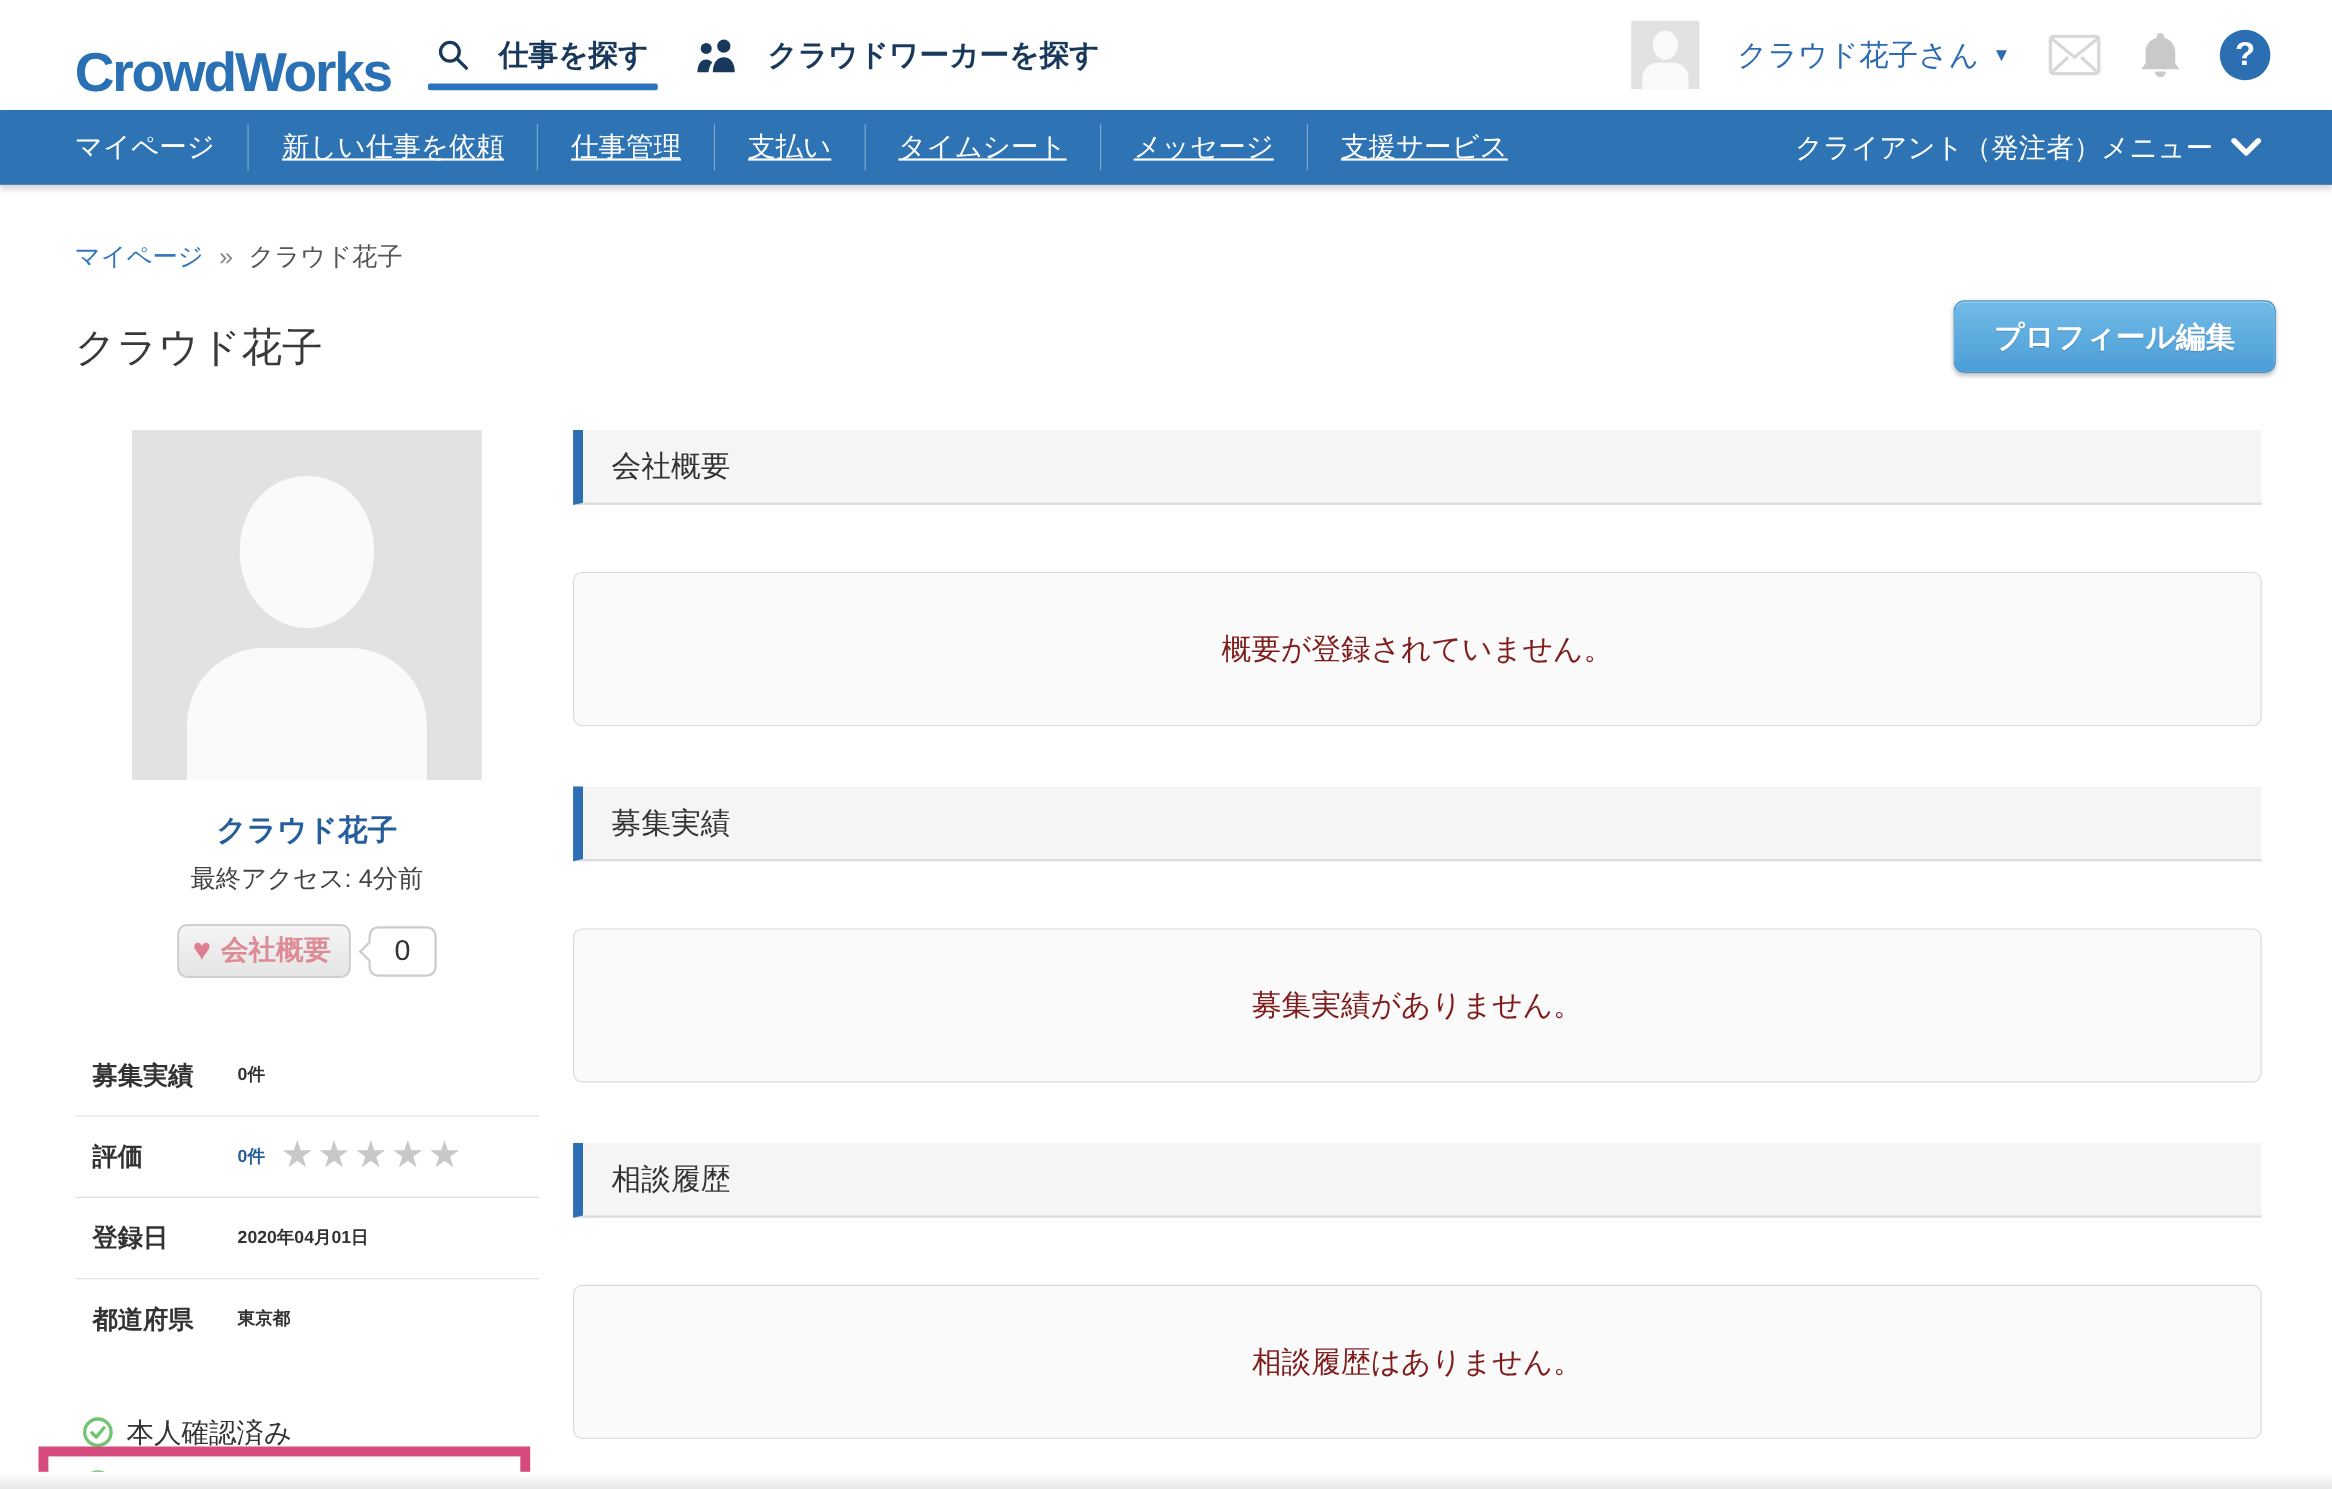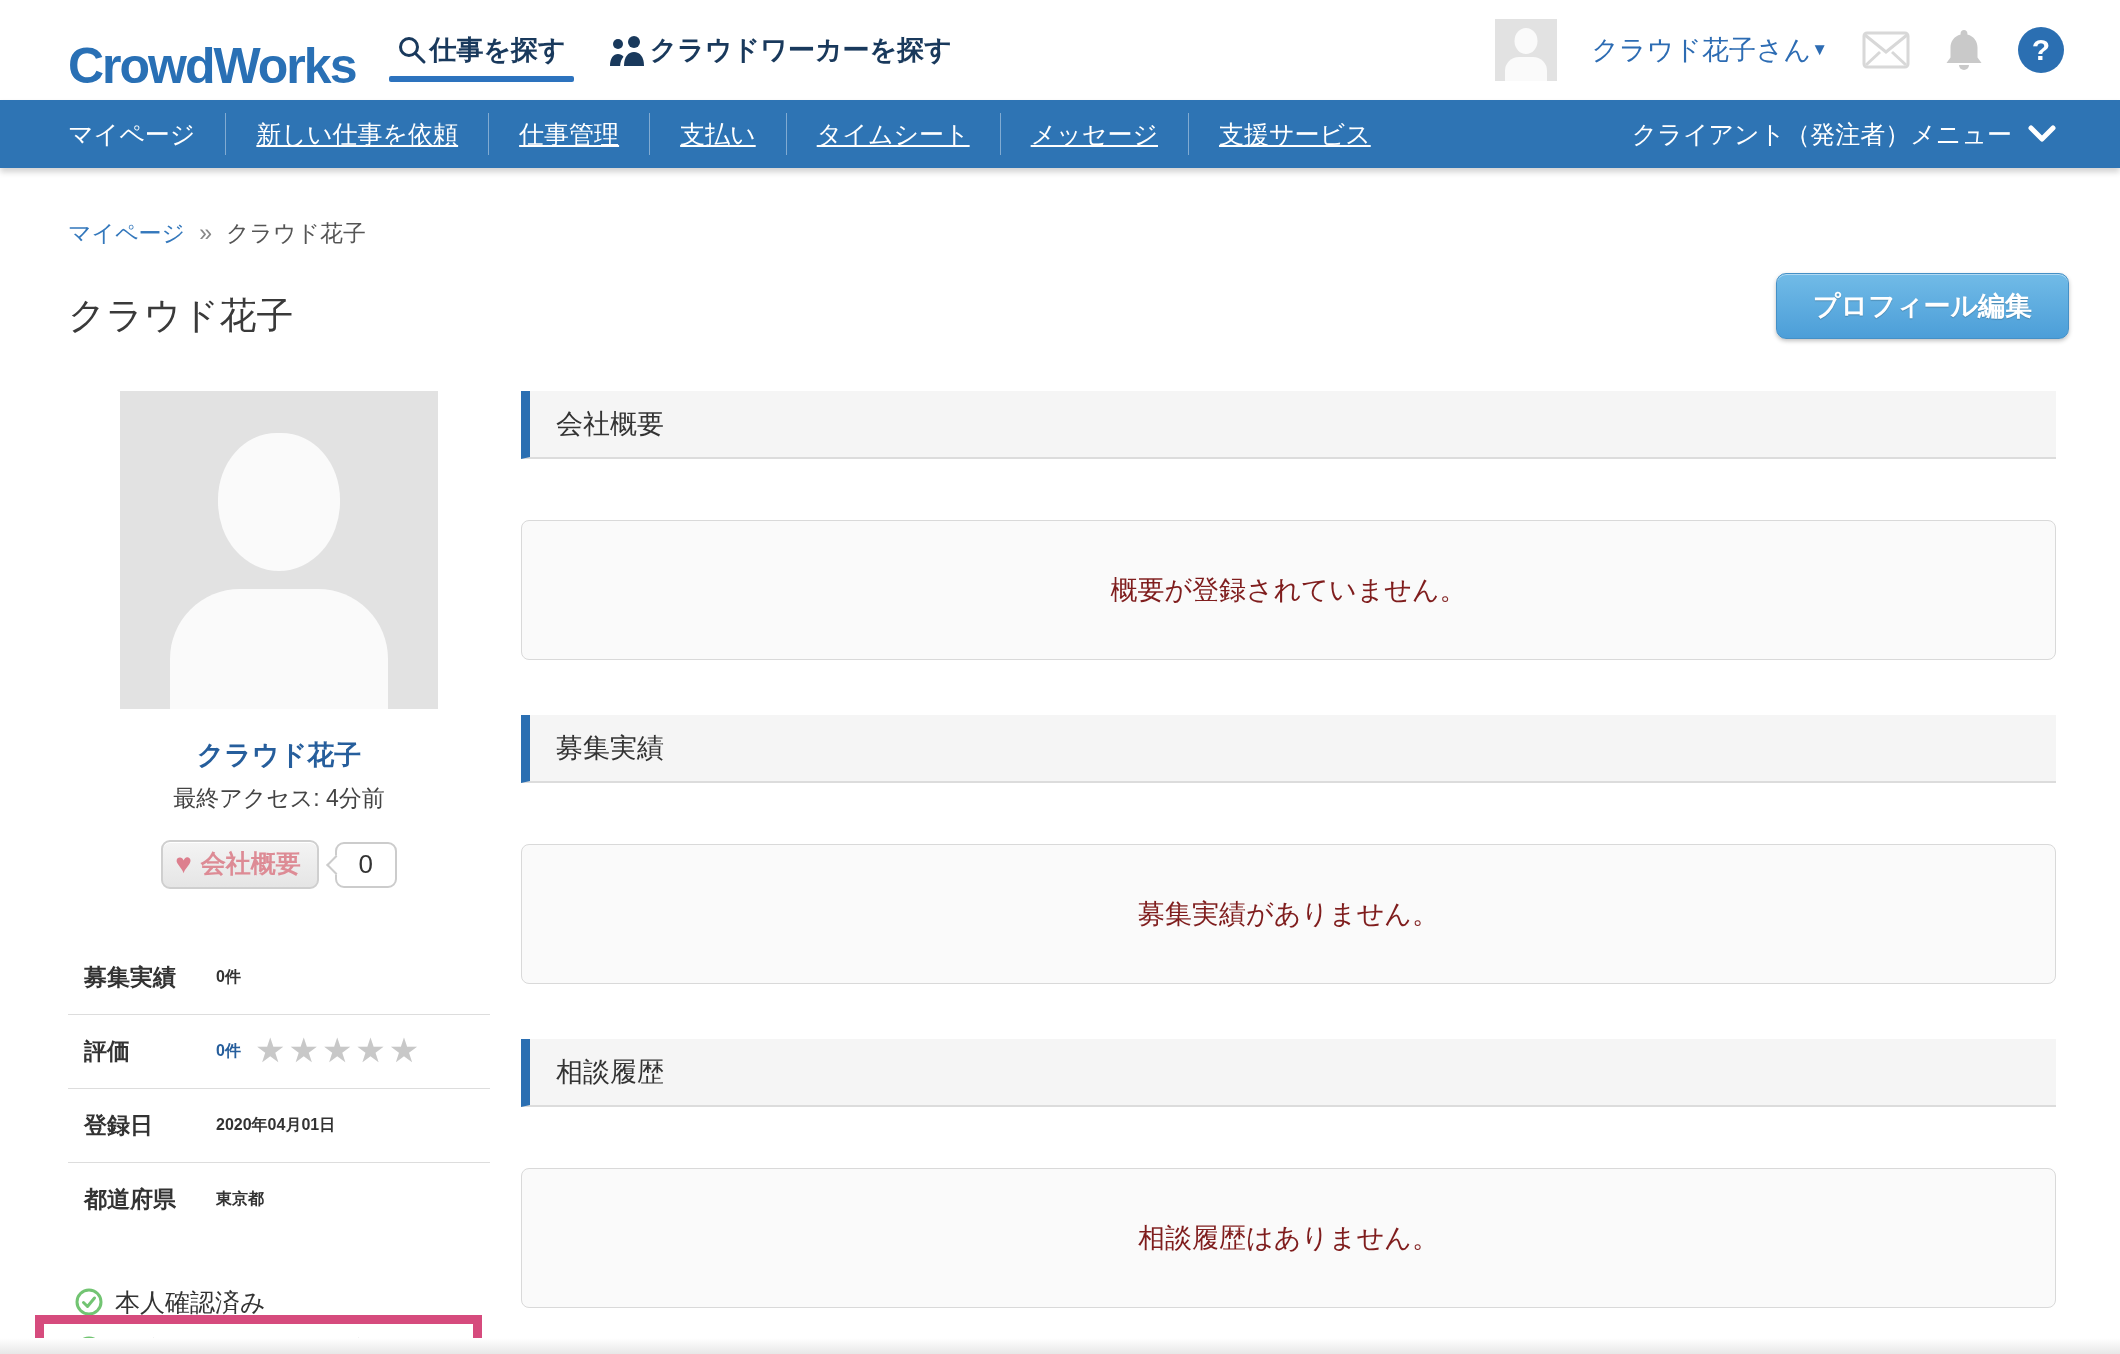--- a/index.html
+++ b/index.html
@@ -10,27 +10,27 @@
     position: relative;
     height: 1354px;
     overflow: hidden;
     color: #333;
   }
 
   
   .header { height: 100px; display: flex; align-items: center; padding: 0 56px 0 68px; background: #fff; }
   .logo { font-size: 50px; font-weight: 700; color: #2970b5; letter-spacing: -2px; cursor: pointer; margin-top: 32px; }
   .header-links { display: flex; align-items: center; margin-left: 42px; gap: 40px; }
-  .header-link { display: flex; align-items: center; gap: 2px; color: #19395c; font-weight: 700; font-size: 27px; position: relative; cursor: pointer; }
+  .header-link { display: flex; align-items: center; gap: 26px; color: #19395c; font-weight: 700; font-size: 27px; position: relative; cursor: pointer; }
   .header-link.active::after { content: ""; position: absolute; left: -8px; right: -8px; bottom: -14px; height: 6px; background: #2d73be; border-radius: 2px; }
   .header-right { margin-left: auto; display: flex; align-items: center; gap: 34px; }
   .avatar-small { width: 62px; height: 62px; background: #e2e2e2; position: relative; overflow: hidden; flex: none; }
   .avatar-small .head { position: absolute; left: 50%; transform: translateX(-50%); top: 9px; width: 23px; height: 26px; background: #fafafa; border-radius: 50%; }
   .avatar-small .torso { position: absolute; left: 50%; transform: translateX(-50%); top: 38px; width: 42px; height: 30px; background: #fafafa; border-radius: 14px 14px 0 0; }
-  .user-menu { display: flex; align-items: center; color: #2d6cb3; font-size: 27px; cursor: pointer; }
+  .user-menu { display: flex; align-items: center; gap: 12px; color: #2d6cb3; font-size: 27px; cursor: pointer; }
   .user-caret { font-size: 17px; color: #2d6cb3; }
   .help-circle { width: 46px; height: 46px; border-radius: 50%; background: #2b6fb2; color: #fff; font-size: 30px; font-weight: 700; display: flex; align-items: center; justify-content: center; cursor: pointer; }
 
   
   .navbar { height: 68px; background: #2e74b4; display: flex; align-items: center; padding: 0 64px 0 68px; box-shadow: 0 4px 6px rgba(0,0,0,.18); position: relative; z-index: 5; }
   .nav-item { color: #fff; font-size: 25px; padding: 0 30px; height: 42px; line-height: 42px; cursor: pointer; white-space: nowrap; }
   .nav-item:first-child { padding-left: 0; }
   .nav-item + .nav-item { border-left: 1px solid rgba(255,255,255,.4); text-decoration: underline; }
   .nav-right { margin-left: auto; color: #fff; font-size: 25px; display: flex; align-items: center; gap: 16px; cursor: pointer; white-space: nowrap; }
 

